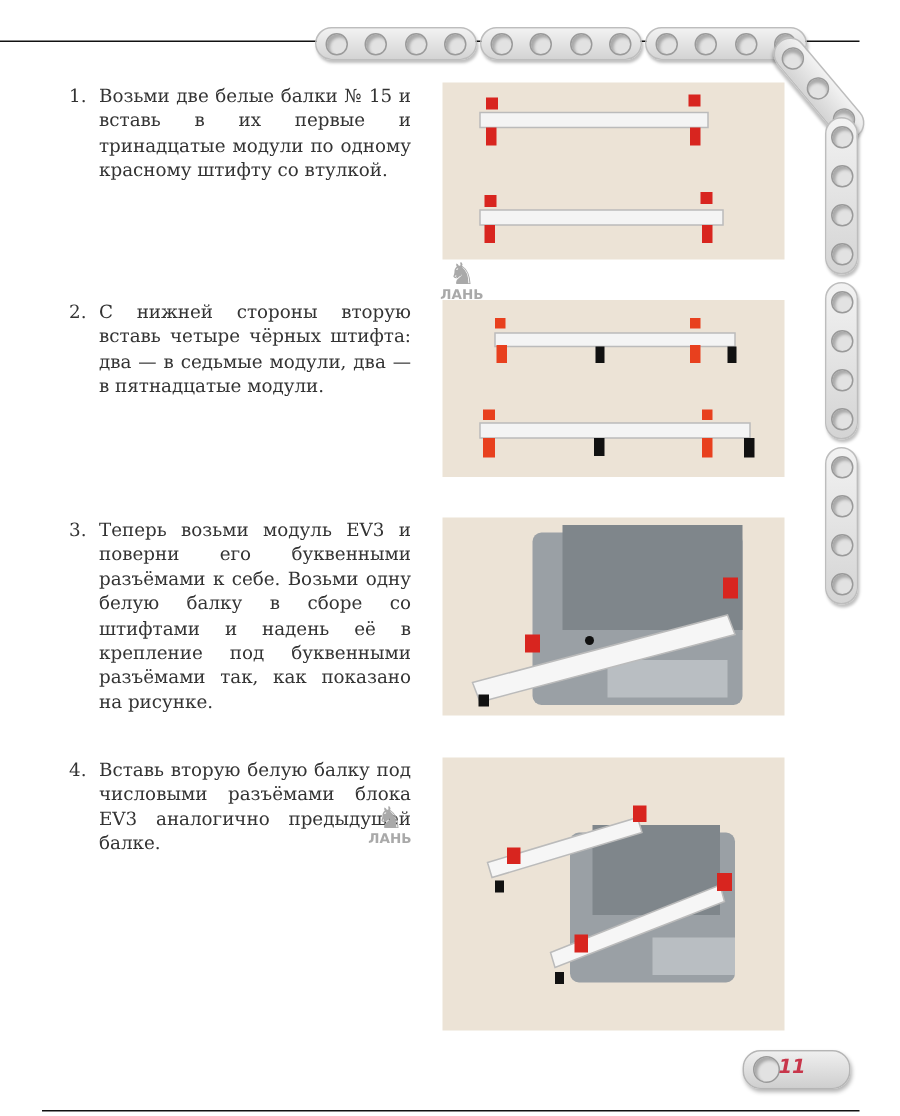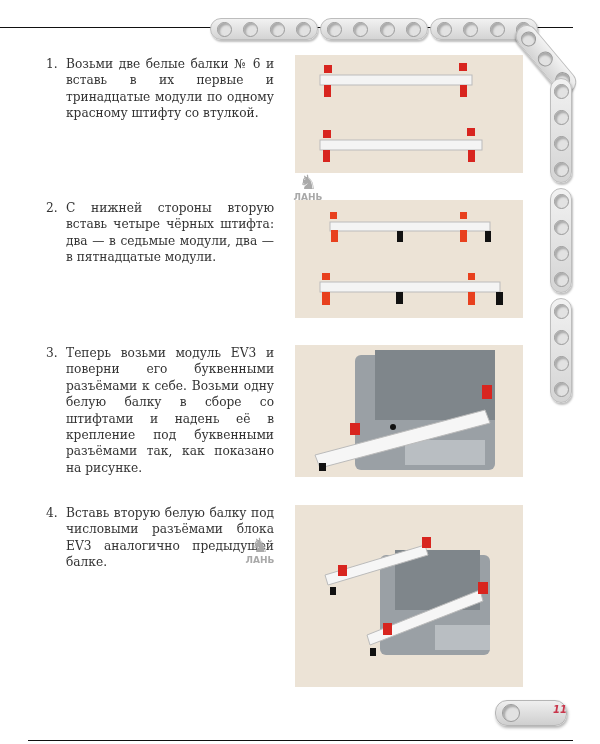--- a/index.html
+++ b/index.html
@@ -11,21 +11,21 @@
   .beam.v { width:20px; flex-direction:column; }
   .hole { width:13px; height:13px; border-radius:50%; background:#e2e2e2; border:1px solid #9a9a9a; box-shadow:inset 2px 2px 2px rgba(0,0,0,0.25); }
   .step { position:absolute; left:46px; width:228px; font-size:12.2px; line-height:16.4px; text-align:justify; display:flex; }
   .step .num { width:20px; flex:none; }
   .step .txt { flex:1; }
   .photo { position:absolute; background:#ece3d6; }
   .photo svg { width:100%; height:100%; display:block; }
   .watermark { position:absolute; font-family:"DejaVu Sans","Liberation Sans",sans-serif; font-weight:bold; font-size:9px; color:#a9a9a9; text-align:center; }
   .page-badge { position:absolute; left:495px; top:700px; width:70px; height:24px; border-radius:12px; background:linear-gradient(#efefef,#cfcfcf); border:1px solid #b5b5b5; box-shadow:1px 2px 3px rgba(0,0,0,0.3); }
   .page-badge .hole { position:absolute; left:6px; top:3px; width:16px; height:16px; }
-  .page-num { position:absolute; left:57px; top:3px; font-family:"DejaVu Sans","Liberation Sans",sans-serif; font-weight:bold; font-style:italic; font-size:10px; color:#c8354a; }
+  .page-num { position:absolute; left:23px; top:3px; font-family:"DejaVu Sans","Liberation Sans",sans-serif; font-weight:bold; font-style:italic; font-size:13px; color:#c8354a; }
 </style>
 </head>
 <body>
 
 <div class="rule-top"></div>
 
 <div class="beam h" style="left:210px;top:18px;width:106px;">
     <span class="hole"></span>
     <span class="hole"></span>
     <span class="hole"></span>
@@ -63,21 +63,21 @@
   </div>
 <div class="beam v" style="left:550px;top:298px;height:103px;">
     <span class="hole"></span>
     <span class="hole"></span>
     <span class="hole"></span>
     <span class="hole"></span>
   </div>
 
 <div class="step" style="top:56px;">
   <span class="num">1.</span>
-  <span class="txt">Возьми две белые балки № 6 и вставь в их первые и тринадцатые модули по одному красному штифту со втулкой.</span>
+  <span class="txt">Возьми две белые балки № 15 и вставь в их первые и тринадцатые модули по одному красному штифту со втулкой.</span>
 </div>
 <div class="step" style="top:200px;">
   <span class="num">2.</span>
   <span class="txt">С нижней стороны вторую вставь четыре чёрных штифта: два — в седьмые модули, два — в пятнадцатые модули.</span>
 </div>
 <div class="step" style="top:345px;">
   <span class="num">3.</span>
   <span class="txt">Теперь возьми модуль EV3 и поверни его буквенными разъёмами к себе. Возьми одну белую балку в сборе со штифтами и надень её в крепление под буквенными разъёмами так, как показано на рисунке.</span>
 </div>
 <div class="step" style="top:505px;">

